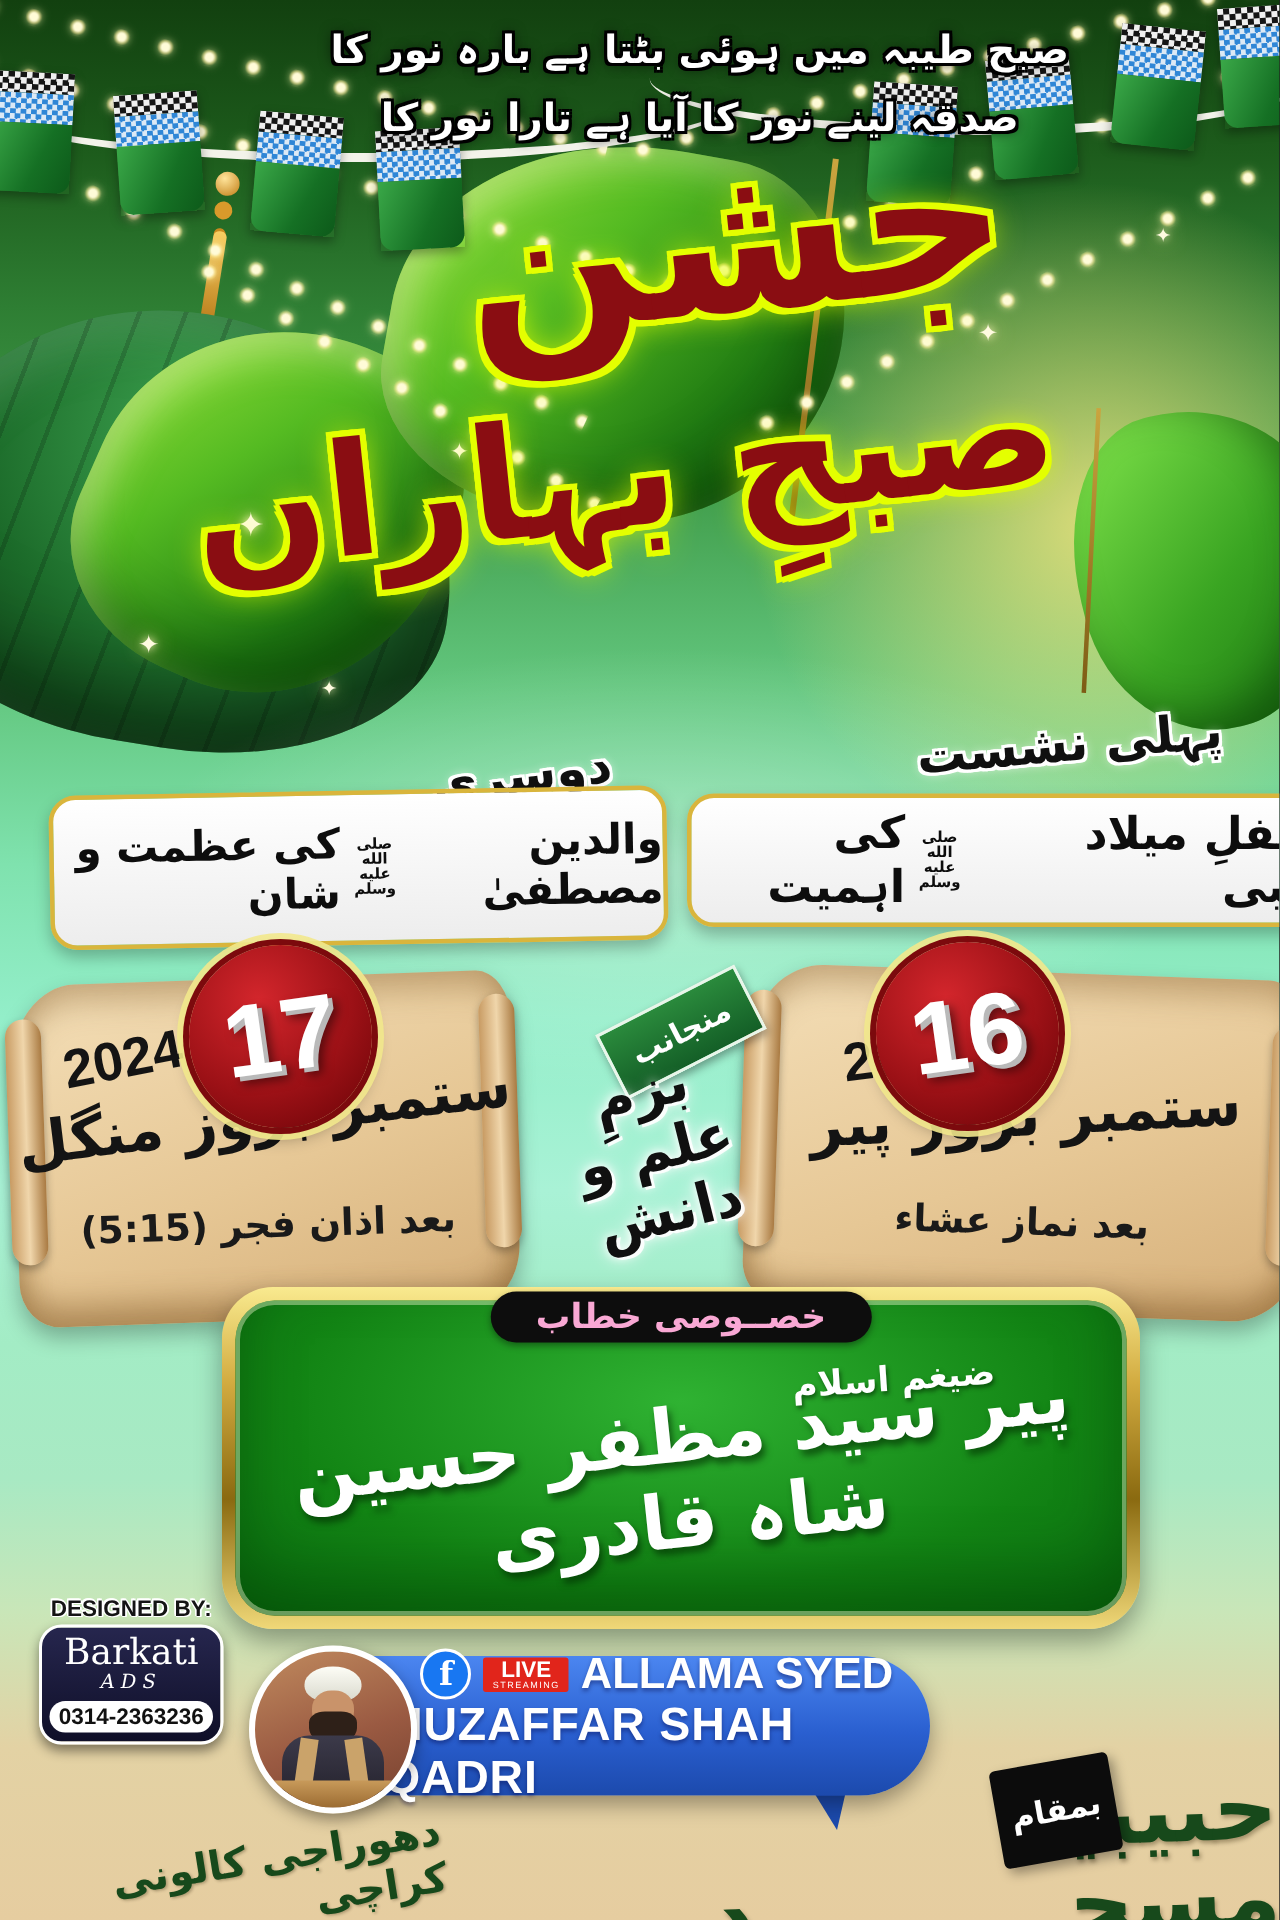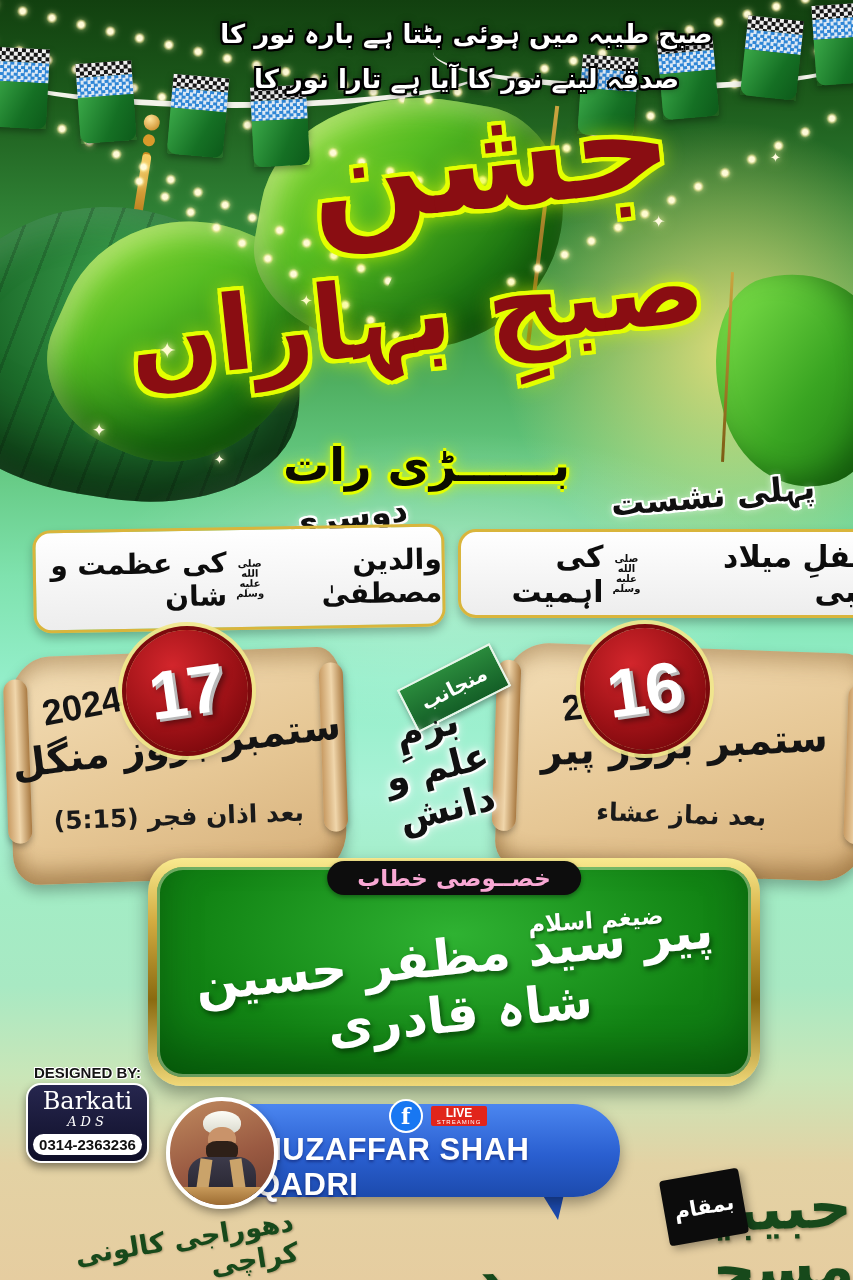--- a/index.html
+++ b/index.html
@@ -121,21 +121,21 @@
   .live-banner{left:182px;top:1104px;width:438px;height:93px;border-radius:47px;z-index:7;
     background:linear-gradient(180deg,#4b86f0,#2a5fd0 55%,#1c4aad);box-shadow:0 6px 14px rgba(0,0,0,.35);
     display:flex;flex-direction:column;align-items:center;justify-content:center;padding-left:74px;box-sizing:border-box;}
   .banner-tail{left:542px;top:1194px;width:0;height:0;border-left:16px solid transparent;border-right:6px solid transparent;
     border-top:26px solid #1c4aad;z-index:6;}
   .live-row{display:flex;align-items:center;gap:8px;}
   .fb-circle{width:30px;height:30px;border-radius:50%;background:#1877f2;border:2px solid #fff;display:flex;align-items:center;justify-content:center;
     color:#fff;font-family:"DejaVu Serif",serif;font-weight:bold;font-size:22px;line-height:1;}
   .live-badge{background:#e1251b;color:#fff;font-family:"Liberation Sans",sans-serif;text-align:center;
     padding:1px 6px;border-radius:2px;line-height:1;}
-  .live-badge .lv{font-size:12px;font-weight:bold;display:block;}
+  .live-badge .lv{font-size:15px;font-weight:bold;display:block;}
   .live-badge .st{font-size:6px;letter-spacing:1px;display:block;}
   .live-name{font-family:"Liberation Sans",sans-serif;font-weight:bold;color:#fff;text-shadow:0 2px 3px rgba(0,0,60,.4);}
   .live-name1{font-size:29px;line-height:1.05;}
   .live-name2{font-size:31px;line-height:1.1;letter-spacing:.5px;}
   .photo-circle{left:166px;top:1097px;width:104px;height:104px;border-radius:50%;border:4px solid #fff;overflow:hidden;z-index:8;
     background:linear-gradient(160deg,#c08a5e 0%,#9a5a42 55%,#76412f 100%);box-shadow:0 4px 10px rgba(0,0,0,.35);}
   .ph-turban{position:absolute;left:33px;top:10px;width:38px;height:24px;border-radius:50% 50% 45% 45%;background:linear-gradient(#fdfdf6,#d8d8cc);}
   .ph-face{position:absolute;left:38px;top:26px;width:28px;height:26px;border-radius:46%;background:#c9936a;}
   .ph-beard{position:absolute;left:36px;top:40px;width:32px;height:22px;border-radius:40% 40% 60% 60%;background:#2e2018;}
   .ph-body{position:absolute;left:18px;top:56px;width:68px;height:40px;border-radius:18px 18px 0 0;background:linear-gradient(#3c3a4a,#26242f);}
@@ -230,21 +230,20 @@
 
   <div class="abs couplet u">
     <div>صبح طیبہ میں ہوئی بٹتا ہے بارہ نور کا</div>
     <div>صدقہ لینے نور کا آیا ہے تارا نور کا</div>
   </div>
 
   <div class="abs title-wrap">
     <div class="title-word title-w1 u">جشن</div>
     <div class="title-word title-w2 u">صبحِ بہاراں</div>
   </div>
-  <div class="abs subtitle u">بــــــڑی رات</div>
 
   <div class="abs session-label lbl1 u">پہلی نشست</div>
   <div class="abs session-banner bnr1 u" dir="rtl">
     <span>محفلِ میلاد النبی</span>
     <span class="honorific-sm">صلى الله عليه وسلم</span>
     <span>کی اہمیت</span>
   </div>
 
   <div class="abs session-label lbl2 u">دوسری نشست</div>
   <div class="abs session-banner bnr2 u" dir="rtl">
@@ -300,20 +299,21 @@
   </div>
 
   <div class="abs banner-tail"></div>
   <div class="abs live-banner">
     <div class="live-row">
       <div class="fb-circle">f</div>
       <div class="live-badge">
         <span class="lv">LIVE</span>
         <span class="st">STREAMING</span>
       </div>
+      <div class="live-name live-name1">ALLAMA SYED</div>
     </div>
     <div class="live-name live-name2">MUZAFFAR SHAH QADRI</div>
   </div>
   <div class="abs photo-circle">
     <div class="ph-turban"></div>
     <div class="ph-face"></div>
     <div class="ph-beard"></div>
     <div class="ph-body"></div>
     <div class="ph-shawl"></div>
     <div class="ph-shawl2"></div>

